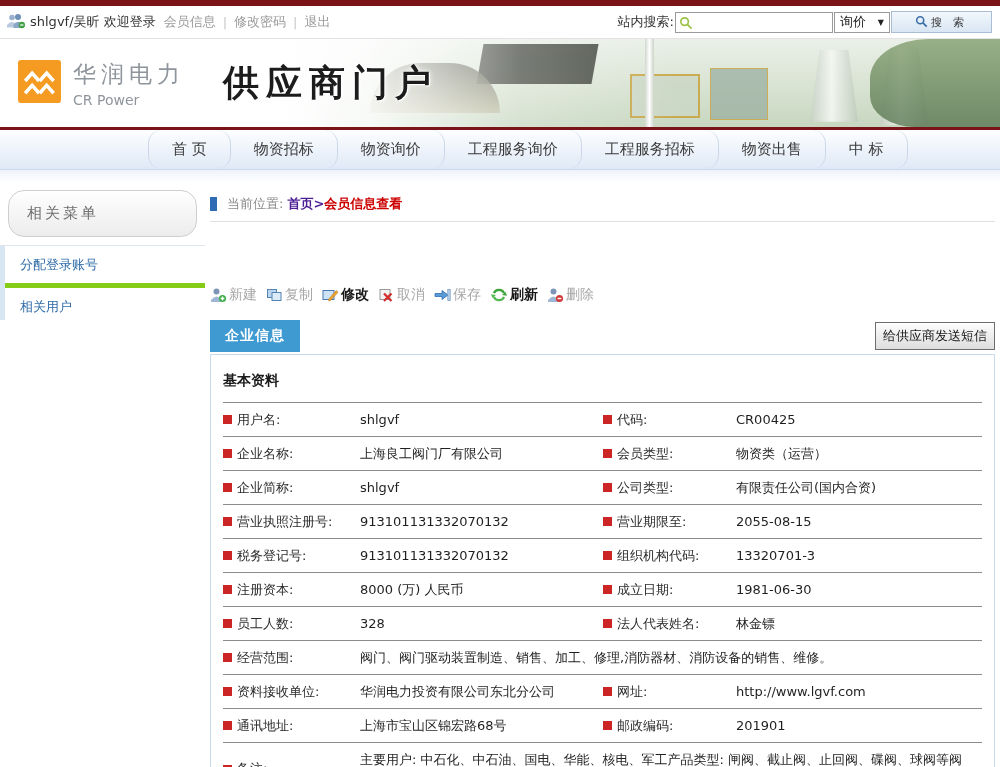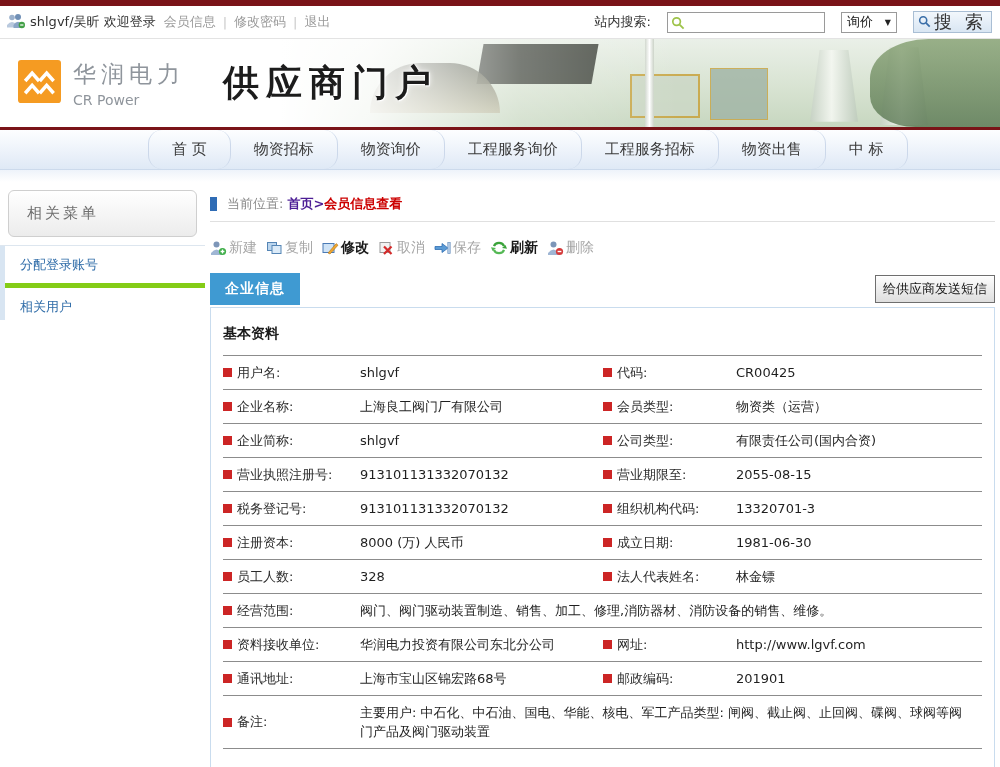--- a/index.html
+++ b/index.html
@@ -11,30 +11,30 @@
 
   
   .topbar { height:33px; display:flex; align-items:center; padding:0 8px 0 6px;
     border-bottom:1px solid #e3e3e3; font-size:13px; color:#444; }
   .topbar .who { display:flex; align-items:center; gap:4px; }
   .topbar .who .uname { color:#333; }
   .toplinks { margin-left:8px; display:flex; align-items:center; gap:7px; }
   .toplinks a { color:#9a9a9a; text-decoration:none; cursor:pointer; }
   .toplinks .sep { color:#c9c9c9; }
   .topbar .spacer { flex:1; }
-  .sitesearch { display:flex; align-items:center; gap:16px; }
+  .sitesearch { display:flex; align-items:center; gap:1px; }
   .sitesearch .lbl { color:#333; }
   .searchbox { position:relative; width:158px; height:21px; border:1px solid #9a9a9a; background:#fff; }
   .searchbox .mag { position:absolute; left:3px; top:3px; }
   .searchbox input { position:absolute; left:20px; top:0; width:134px; height:19px; border:none; outline:none; font-size:12px; }
   .selbox { width:56px; height:21px; border:1px solid #9a9a9a; background:#fff; display:flex;
     align-items:center; justify-content:space-between; padding:8px 5px; font-size:13px; color:#222; cursor:pointer; }
   .selbox .arr { font-size:8px; color:#222; }
-  .searchbtn { height:22px; display:flex; align-items:center; gap:3px; padding:0 4px;
-    border:1px solid #a9bed4; background:linear-gradient(#f2f7fc,#d9e6f3); font-size:18px;
+  .searchbtn { height:22px; display:flex; align-items:center; gap:3px; padding:0 23px;
+    border:1px solid #a9bed4; background:linear-gradient(#f2f7fc,#d9e6f3); font-size:11px;
     color:#333; letter-spacing:4px; cursor:pointer; }
 
   
   .banner { position:relative; height:88px; overflow:hidden;
     background:linear-gradient(to bottom,#eaf0e8 0%,#d8e3d2 55%,#c7d7c0 100%); }
   .scene { position:absolute; inset:0; }
   .scene .dome { position:absolute; left:37%; bottom:16%; width:130px; height:50px;
     border-radius:65px 65px 0 0; background:linear-gradient(#5d6153,#b9b79a); opacity:.85; }
   .scene .roof { position:absolute; left:48%; top:6%; width:115px; height:40px; background:#3c4038;
     transform:skewX(-10deg); opacity:.9; }
@@ -64,21 +64,21 @@
   .navbar { height:40px; background:linear-gradient(#fdfeff,#dfe9f6);
     border-bottom:1px solid #ccdaec; display:flex; align-items:stretch; padding-left:148px; }
   .nav-item { display:flex; align-items:center; padding:0 23px; font-size:15px; color:#3a3a3a;
     cursor:pointer; border-right:1px solid #ccd8ea;border-radius:14px; }
   .nav-item:first-child { border-left:1px solid #ccd8ea; }
   .nav-spacer { height:12px; background:linear-gradient(#eef3fa,#ffffff); }
 
   
   .content { display:flex; align-items:flex-start; }
   .sidebar { width:205px; flex:none; position:relative; }
-  .side-title { margin:8px 8px 0 8px; height:47px; border:1px solid #cfcfcf; border-radius:6px;
+  .side-title { margin:8px 8px 0 8px; height:47px; border:1px solid #cfcfcf; border-radius:16px;
     background:linear-gradient(#ffffff,#ececec); display:flex; align-items:center;
     padding-left:18px; font-size:15px; color:#6e6e6e; letter-spacing:3px; }
   .side-list { margin-top:8px; border-top:1px solid #dde6ef; position:relative; }
   .side-list::before { content:""; position:absolute; left:0; top:0; width:5px; height:100%;
     background:#d8e5f2; }
   .side-item { height:37px; line-height:37px; padding-left:20px; font-size:13px; color:#2f6ca8;
     cursor:pointer; }
   .side-item + .side-item { border-top:5px solid #84cc16; }
 
   .main { flex:1; padding:14px 5px 0 5px; }
@@ -86,21 +86,21 @@
   
   .crumb { display:flex; align-items:center; height:26px; font-size:13px;
     border-bottom:1px solid #e0e0e0; padding-bottom:10px; }
   .crumb .marker { width:7px; height:14px; background:#2f6cb5; margin-right:10px; flex:none; }
   .crumb .clabel { color:#8a8a8a; margin-right:4px; }
   .crumb .chome { color:#4c1d95; font-weight:bold; cursor:pointer; }
   .crumb .ccur { color:#cc0000; font-weight:bold; cursor:pointer; }
 
   
   .toolbar { display:flex; align-items:center; gap:9px; margin-top:17px; }
-  .tool { display:inline-flex; align-items:center; gap:2px; font-size:14px; color:#a6a6a6; cursor:pointer; }
+  .tool { display:inline-flex; align-items:center; gap:2px; font-size:14px; color:#a6a6a6; cursor:pointer;margin-top:47px; }
   .tool.on { color:#1a1a1a; font-weight:bold; }
   .tool .ticon { display:inline-flex; }
 
   
   .tabrow { display:flex; align-items:flex-end; justify-content:space-between; margin-top:16px; }
   .tab { background:#3f9ad2; color:#fff; font-size:14px; font-weight:bold; padding:7px 15px;
     cursor:pointer; letter-spacing:1px; }
   .smsbtn { margin-bottom:2px; border:1px solid #6e6e6e; background:linear-gradient(#fdfdfd,#dedede);
     box-shadow:inset 0 1px 0 #fff; font-size:13px; color:#1a1a1a; padding:4px 7px; cursor:pointer;
     font-family:inherit; }

